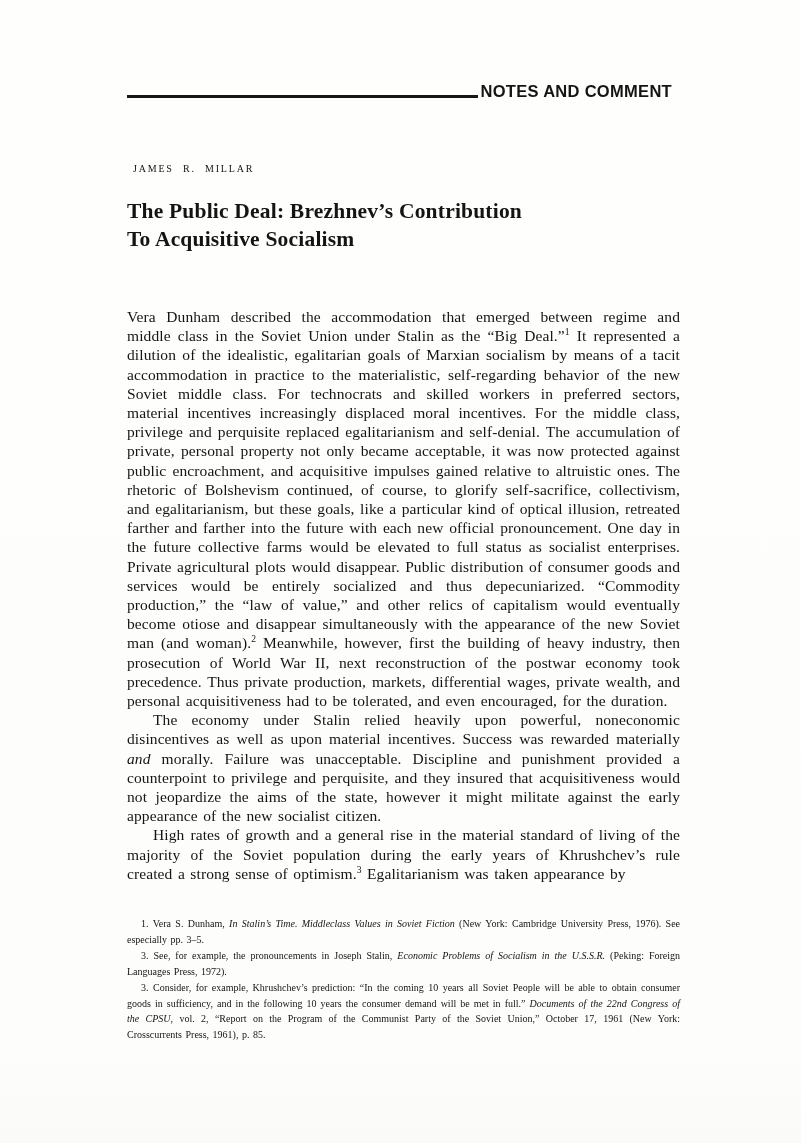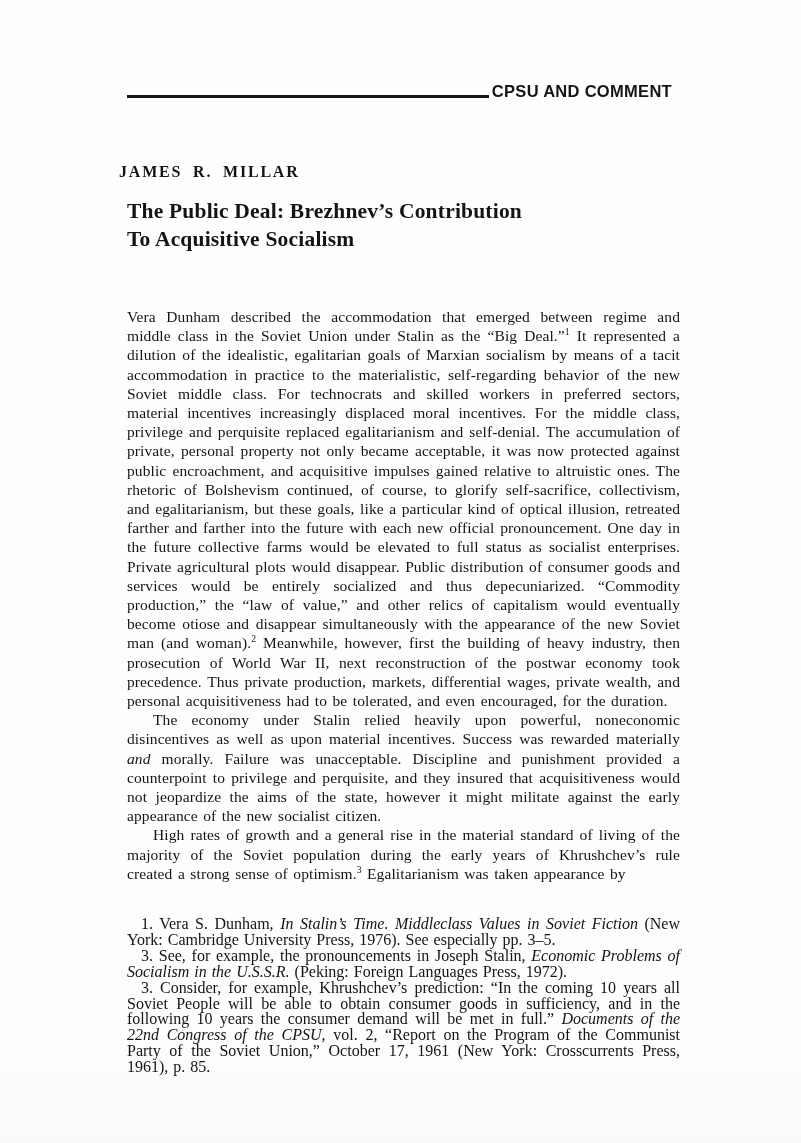--- a/index.html
+++ b/index.html
@@ -38,24 +38,24 @@
     font-size: 16.5px;
     letter-spacing: 0.3px;
     line-height: 17px;
     margin-left: 3px;
     white-space: nowrap;
   }
 
   
   .author {
     position: absolute;
-    left: 119px;
+    left: 133px;
     top: 163px;
-    font-weight: bold;
-    font-size: 16px;
+    font-weight: normal;
+    font-size: 10px;
     letter-spacing: 1.8px;
     word-spacing: 5px;
   }
 
   
   .title {
     position: absolute;
     left: 127px;
     top: 197px;
     margin: 0;
@@ -84,21 +84,21 @@
     text-indent: 26px;
     font-family: Liberation Serif, serif;
   }
 
   
   .footnotes {
     position: absolute;
     left: 127px;
     top: 916px;
     width: 553px;
-    font-size: 16px;
+    font-size: 10px;
     line-height: 15.9px;
     text-align: justify;
     word-spacing: 1px;
   }
   .footnotes p {
     margin: 0;
     text-indent: 14px;
   }
 
   .italic { font-style: italic; }
@@ -108,21 +108,21 @@
     vertical-align: super;
   }
 </style>
 </head>
 <body>
 
 <div class="page">
 
   <div class="header">
     <div class="header-rule"></div>
-    <div class="header-label">CPSU AND COMMENT</div>
+    <div class="header-label">NOTES AND COMMENT</div>
   </div>
 
   <div class="author">JAMES R. MILLAR</div>
 
   <h1 class="title">
     <span>The Public Deal: Brezhnev’s Contribution</span><br>
     <span>To Acquisitive Socialism</span>
   </h1>
 
   <div class="article-body">

